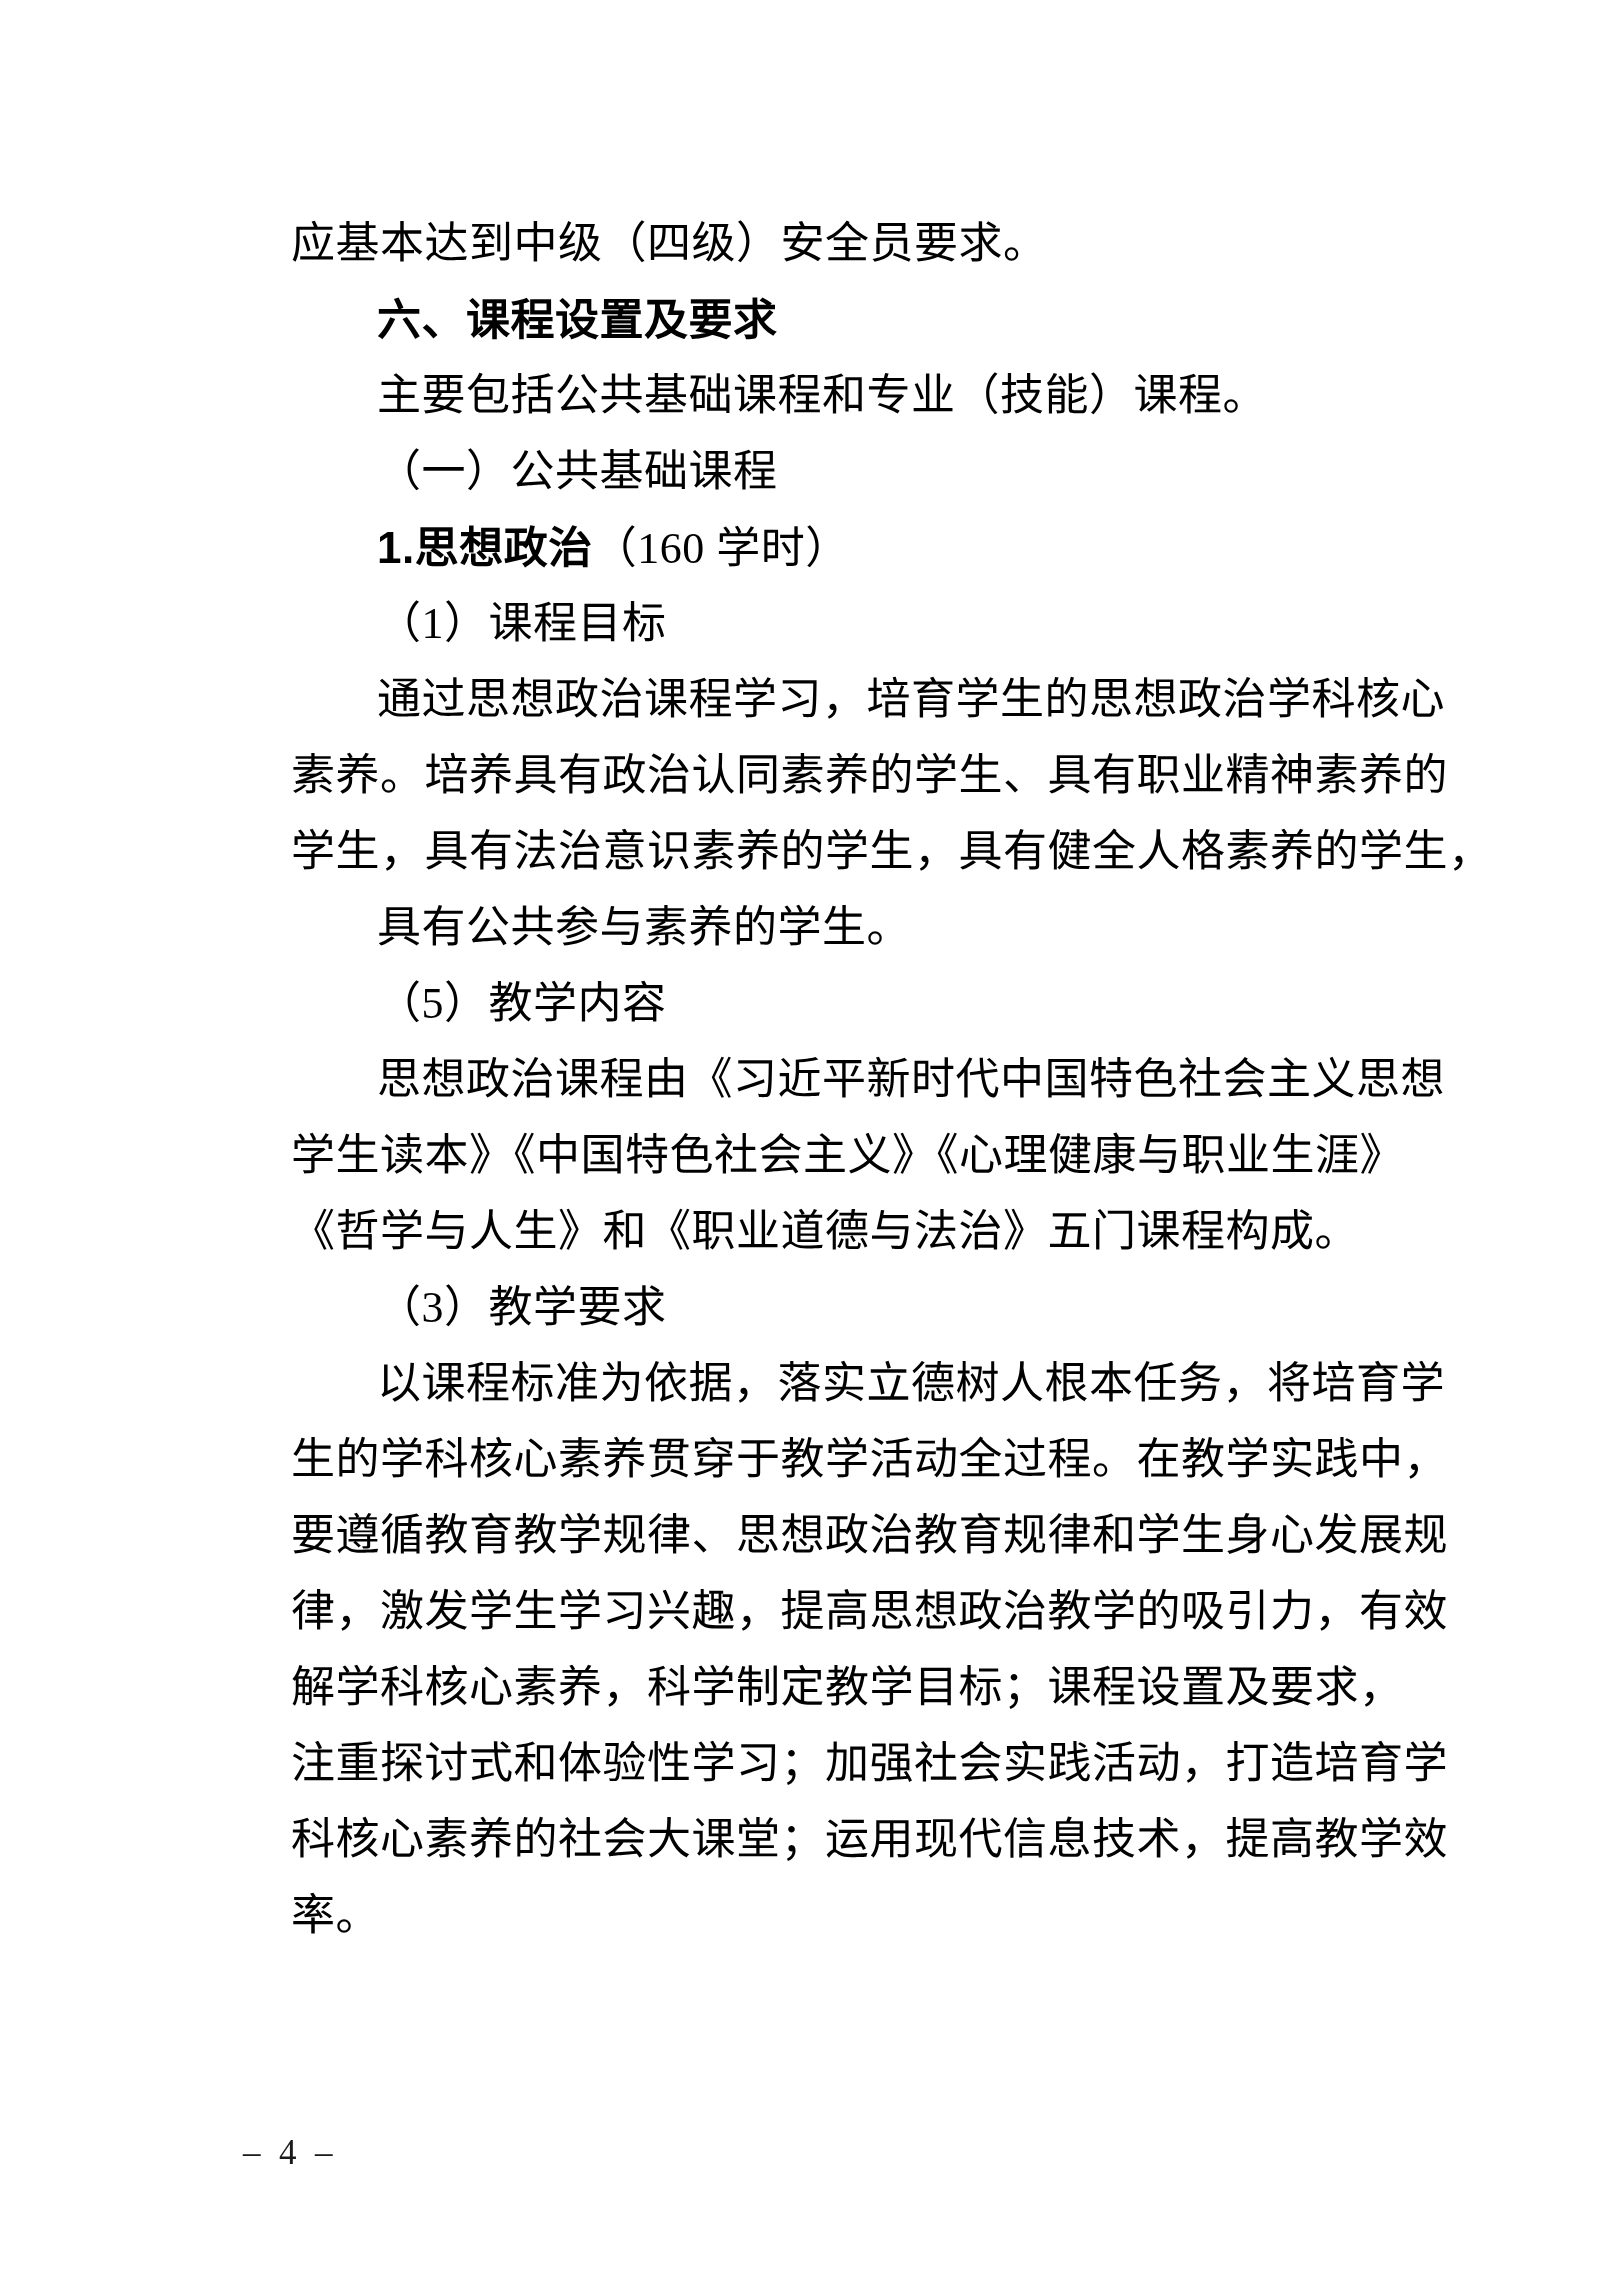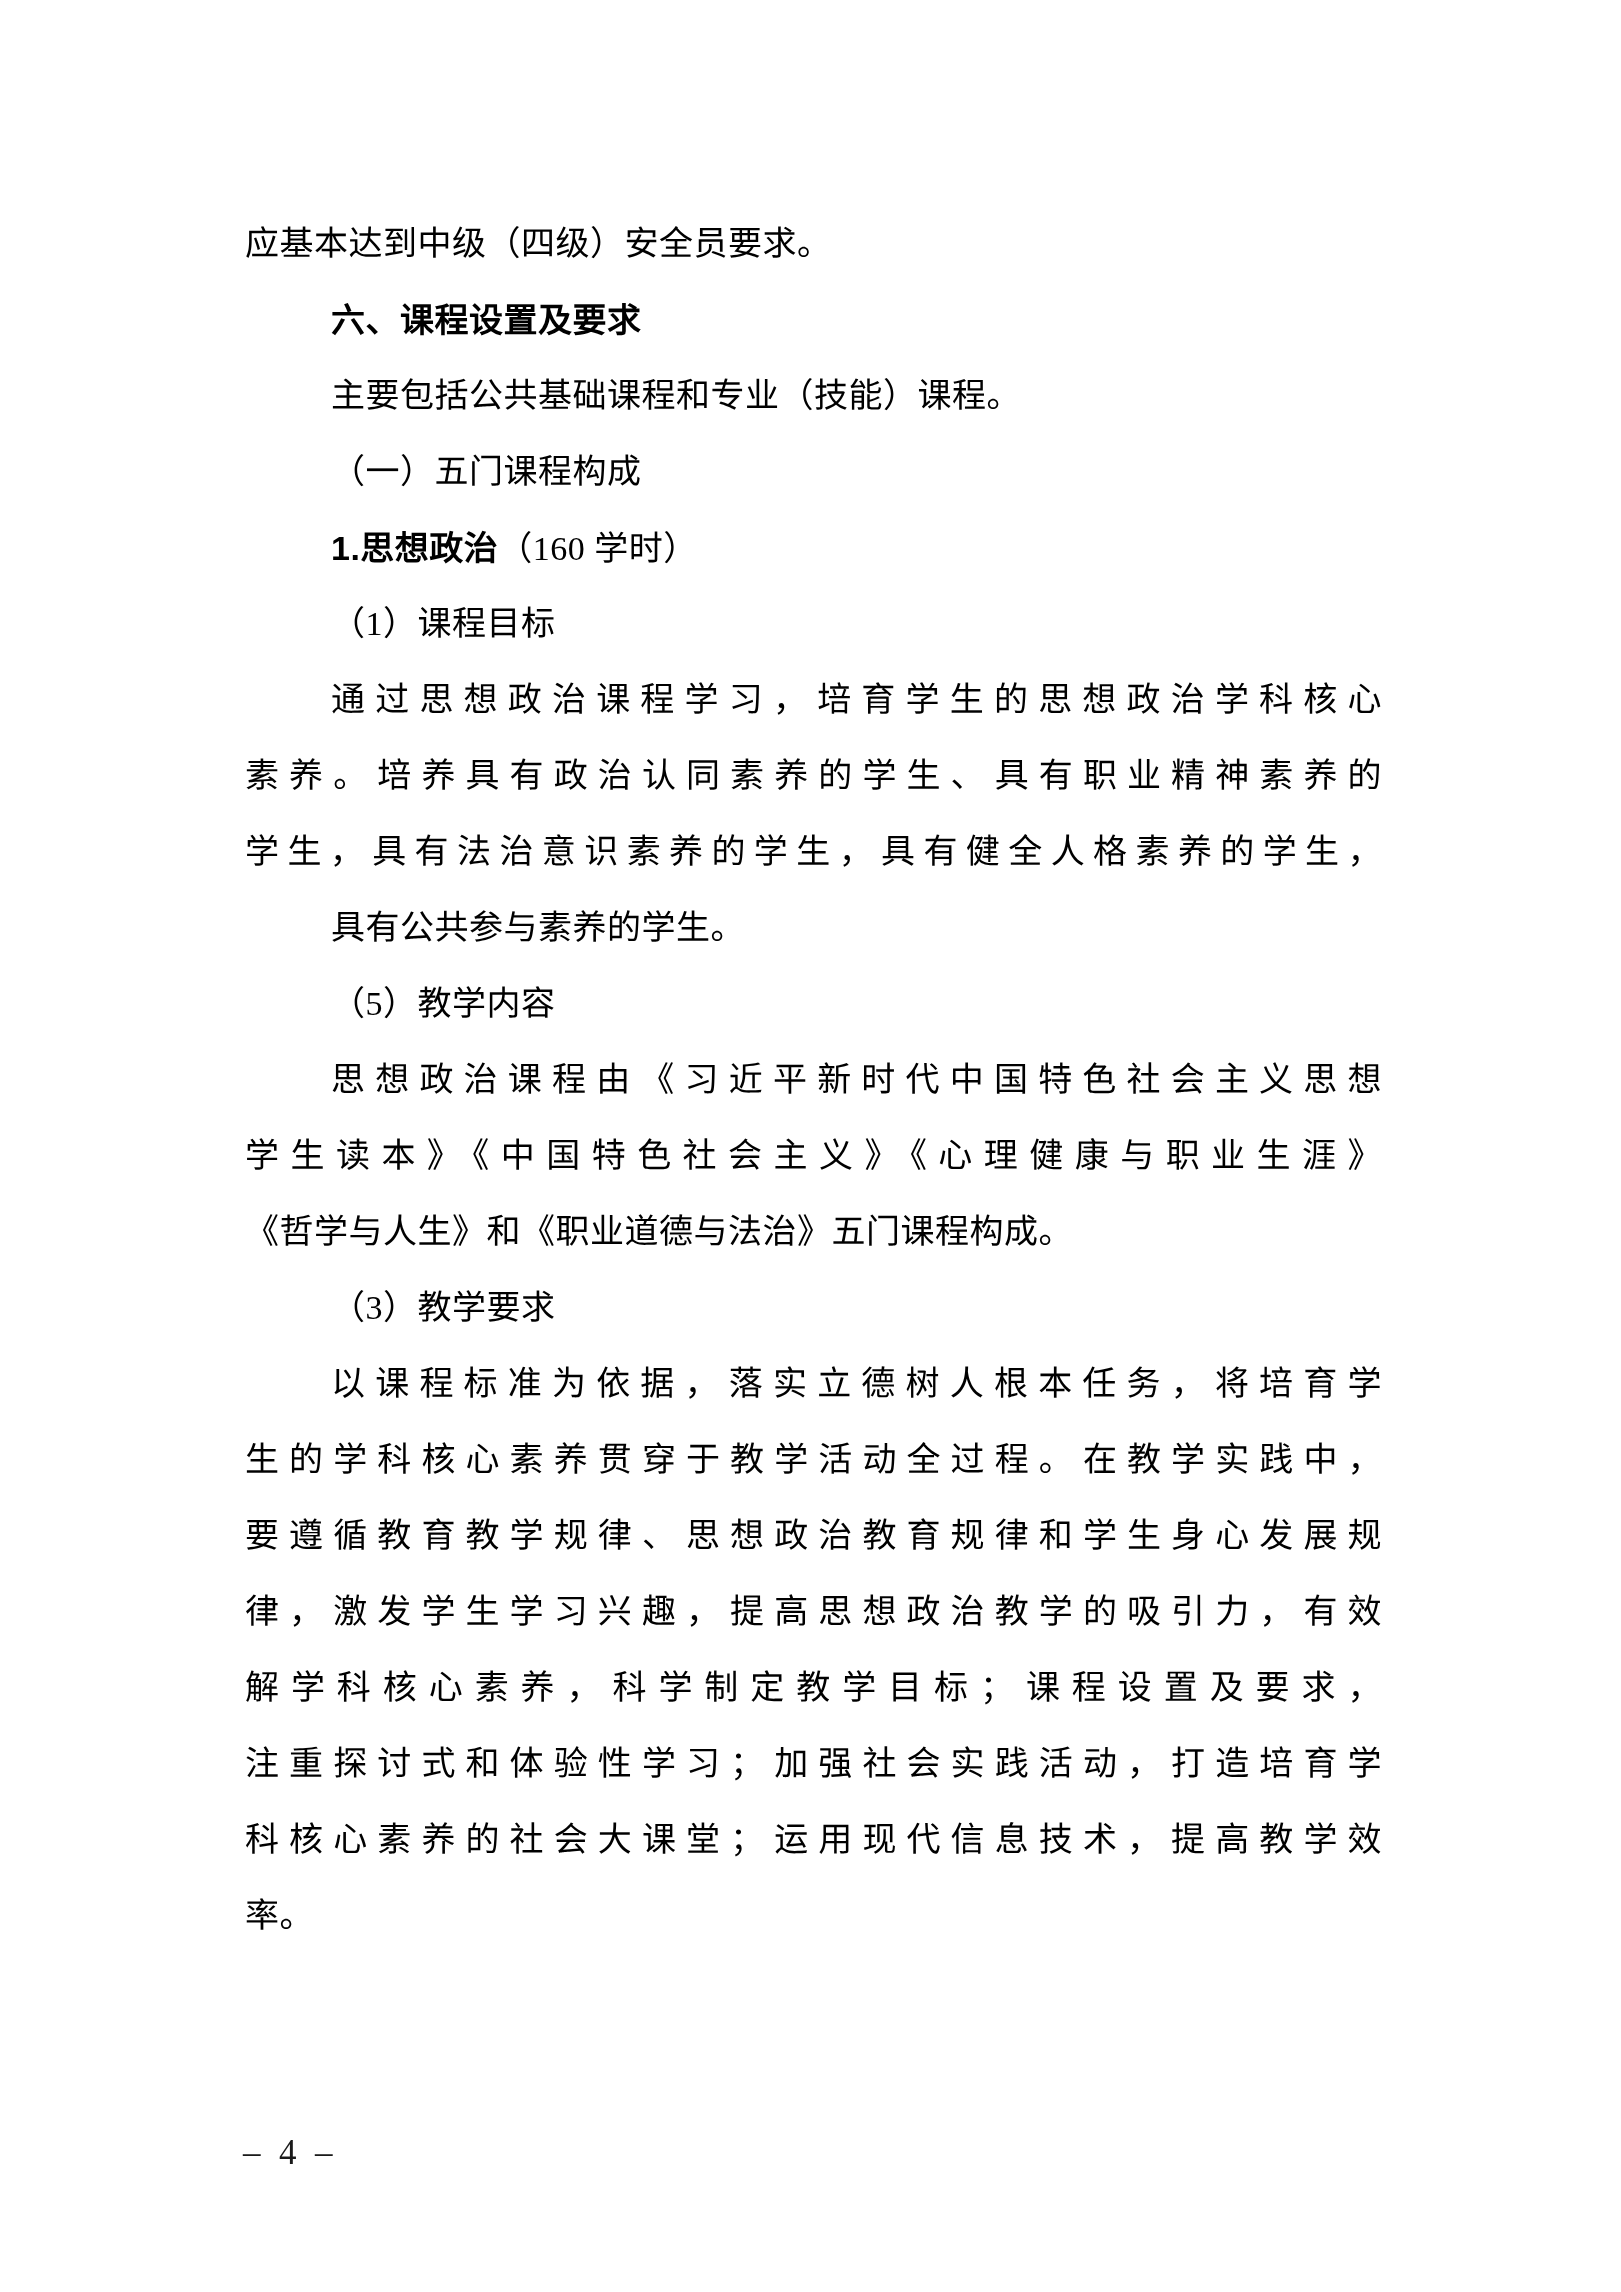--- a/index.html
+++ b/index.html
@@ -23,26 +23,27 @@
     height: 2293px;
     background: #ffffff;
   }
   .text-block {
     position: absolute;
     left: 245px;
     top: 206px;
     width: 1137px;
   }
   .line {
-    font-size: 34px;
+    font-size: 44px;
     line-height: 76px;
     height: 76px;
     white-space: nowrap;
     letter-spacing: 0.5px;
     text-align: left;
+    margin-left: 46px;
   }
   .indent {
     text-indent: 86px;
   }
   .fill {
     text-align: justify;
     text-align-last: justify;
   }
   .hei {
     font-family: "Liberation Sans", "DejaVu Sans", sans-serif;
@@ -69,21 +70,21 @@
 <div class="page">
 
   <div class="text-block">
 
     <div class="line">应基本达到中级（四级）安全员要求。</div>
 
     <div class="line indent hei">六、课程设置及要求</div>
 
     <div class="line indent">主要包括公共基础课程和专业（技能）课程。</div>
 
-    <div class="line indent">（一）五门课程构成</div>
+    <div class="line indent">（一）公共基础课程</div>
 
     <div class="line indent">
       <span class="hei-inline">1.思想政治</span><span>（160 学时）</span>
     </div>
 
     <div class="line indent">（1）课程目标</div>
 
     <div class="line indent fill">通过思想政治课程学习，培育学生的思想政治学科核心</div>
 
     <div class="line fill">素养。培养具有政治认同素养的学生、具有职业精神素养的</div>

